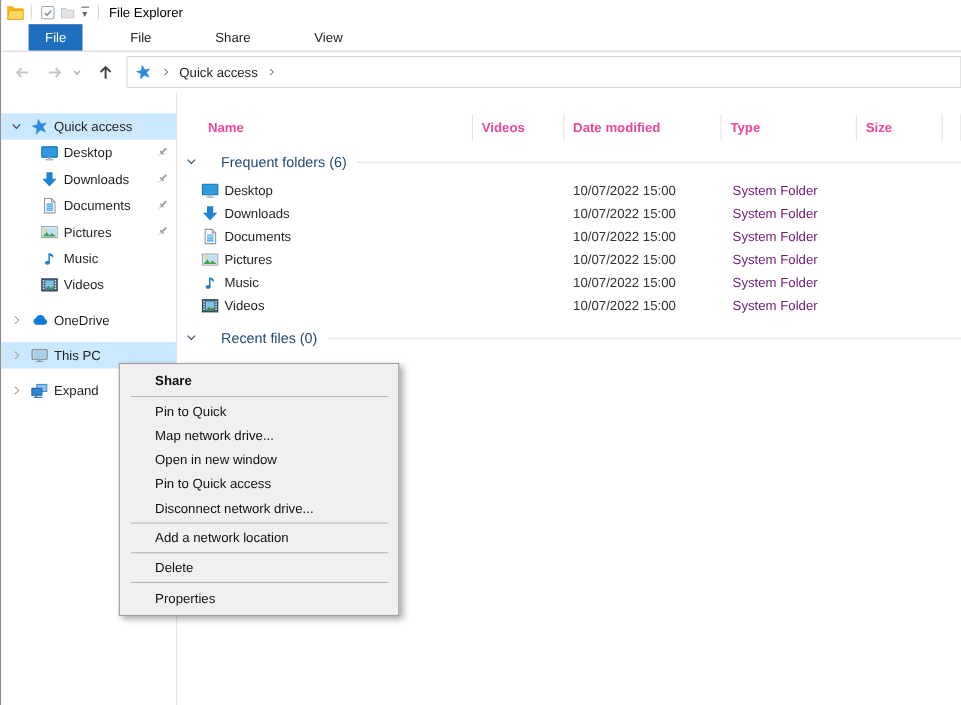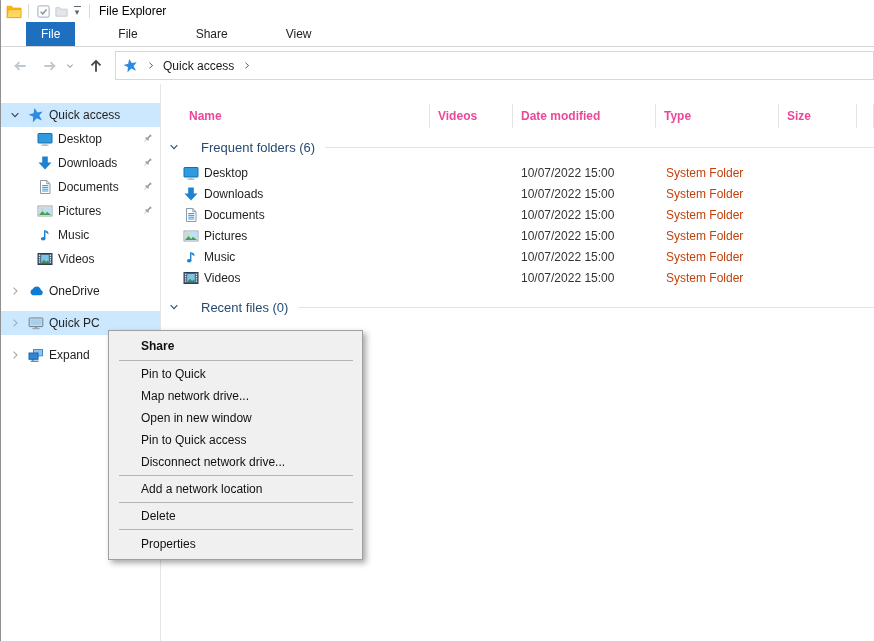--- a/index.html
+++ b/index.html
@@ -47,21 +47,21 @@
   .cols .cell { height:24px; line-height:24px; border-right:1px solid #e3e3e3; padding-left:8px; white-space:nowrap; overflow:hidden; }
   .cols .cell.name { padding-left:28px; }
   .group-hdr { display:flex; align-items:center; height:20px; margin:9px 0 5px 7px;
     color:var(--group-header-text,#264a73); font-size:13px; }
   .group-hdr .g-lbl { margin-left:21px; white-space:nowrap; }
   .group-hdr .rule { flex:1; height:1px; background:#e2e2e2; margin-left:10px; }
   .filerow { height:21px; align-items:center; }
   .filerow .namecell { display:flex; align-items:center; padding-left:22px; }
   .filerow .namecell .lbl { margin-left:5px; }
   .filerow .datecell { padding-left:8px; color:#333; }
-  .filerow .typecell { padding-left:10px; color:#c2410c; }
+  .filerow .typecell { padding-left:10px; color:#701a75; }
   .filerow .ico { width:16px; height:16px; flex:none; }
 
   
   .ctx { position:absolute; left:107px; top:330px; width:255px; background:#f0f0f0;
     border:1px solid #a0a0a0; box-shadow:3px 3px 6px rgba(0,0,0,.35); padding:3px 0; z-index:10; }
   .mi { height:22px; line-height:22px; padding-left:32px; color:#111; white-space:nowrap; }
   .mi.bold { font-weight:bold; height:24px; line-height:24px; }
   .mi.tall { height:24px; line-height:24px; }
   .msep { height:1px; background:#b5b5b5; margin:2px 9px 2px 10px; }
 </style>
@@ -328,21 +328,21 @@
       <div class="side-gap"></div>
       <div class="side-row selected">
         <span class="chev">
             <svg width="12" height="12">
               <use href="#sym-chev-right"></use>
             </svg>
           </span>
         <span class="ico"><svg width="16" height="16">
               <use href="#sym-thispc"></use>
             </svg></span>
-        <span class="lbl">Quick PC</span>
+        <span class="lbl">This PC</span>
       </div>
       <div class="side-gap"></div>
       <div class="side-row">
         <span class="chev">
             <svg width="12" height="12">
               <use href="#sym-chev-right"></use>
             </svg>
           </span>
         <span class="ico"><svg width="16" height="16">
               <use href="#sym-network"></use>

